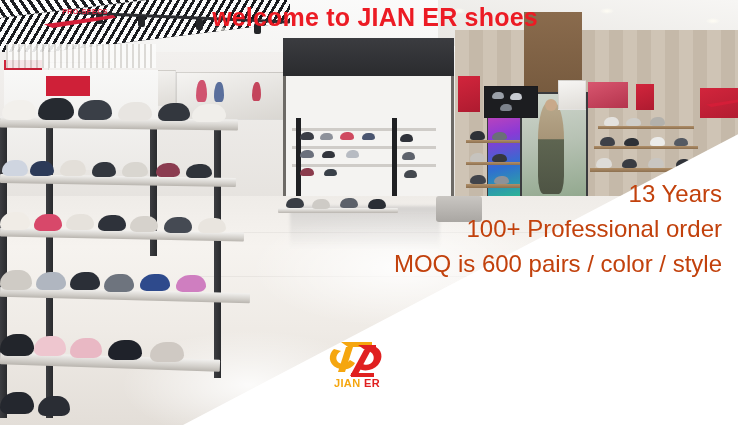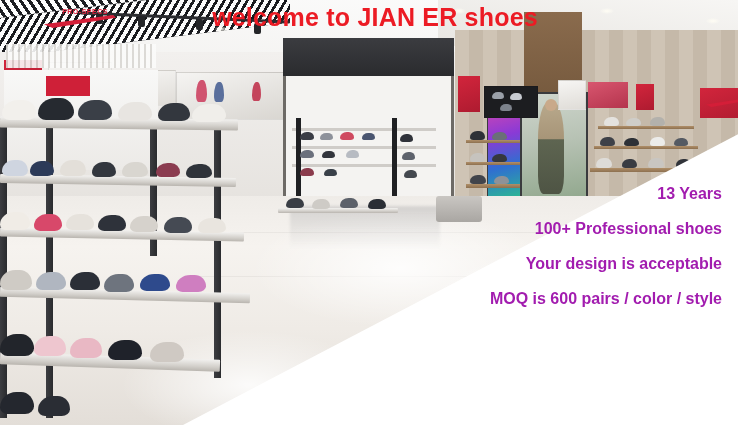--- a/index.html
+++ b/index.html
@@ -279,23 +279,23 @@
 
   
   .features {
     position: absolute;
     right: 16px;
     top: 176px;
     width: 560px;
     text-align: right;
   }
   .feature-line {
-    color: #a21caf;
-    font-size: 16px;
-    font-weight: bold;
+    color: #c2410c;
+    font-size: 24px;
+    font-weight: normal;
     line-height: 35px;
     white-space: nowrap;
   }
 
   
   .logo {
     position: absolute;
     left: 316px;
     top: 336px;
     width: 82px;
@@ -494,19 +494,34 @@
     <div style="position:absolute; left:436px; top:196px; width:46px; height:26px; background:linear-gradient(180deg,#c9c6c2,#a9a6a2); border-radius:3px;"></div>
 
   </div>
 
   <div class="white-wedge"></div>
 
   <div class="title">welcome to JIAN ER shoes</div>
 
   <div class="features">
     <div class="feature-line">13 Years</div>
-    <div class="feature-line">100+ Professional shoes</div>
-    <div class="feature-line">Your design is acceptable</div>
+    <div class="feature-line">100+ Professional order</div>
     <div class="feature-line">MOQ is 600 pairs / color / style</div>
   </div>
 
+  <div class="logo">
+    <svg class="logo-mark" viewBox="0 0 66 42">
+
+      <path d="M10 13 C4 18 4 28 13 32 C20 35 28 33 31 27 L26 24 C23 28 17 29 14 26 C11 23 12 18 17 15 Z" fill="#f5a60f"></path>
+      <path d="M17 6 L48 6 L48 11 L24 11 Z" fill="#f5a60f"></path>
+      <path d="M22 11 L29 11 L21 36 L14 36 Z" fill="#f5a60f"></path>
+
+      <path d="M34 9 L52 9 L52 14 L41 14 Z" fill="#e02020"></path>
+      <path d="M50 10 C58 13 60 22 54 29 C49 35 39 36 33 32 L37 27 C41 30 47 29 49 25 C51 21 49 16 44 15 Z" fill="#e02020"></path>
+      <path d="M40 14 L47 14 L33 40 L26 40 Z" fill="#e02020"></path>
+      <path d="M27 37 L50 37 L50 41 L27 41 Z" fill="#e02020"></path>
+    </svg>
+    <div class="logo-text">
+      <span class="logo-jian">JIAN </span><span class="logo-er">ER</span>
+    </div>
+  </div>
 
 </div>
 
 </body></html>

